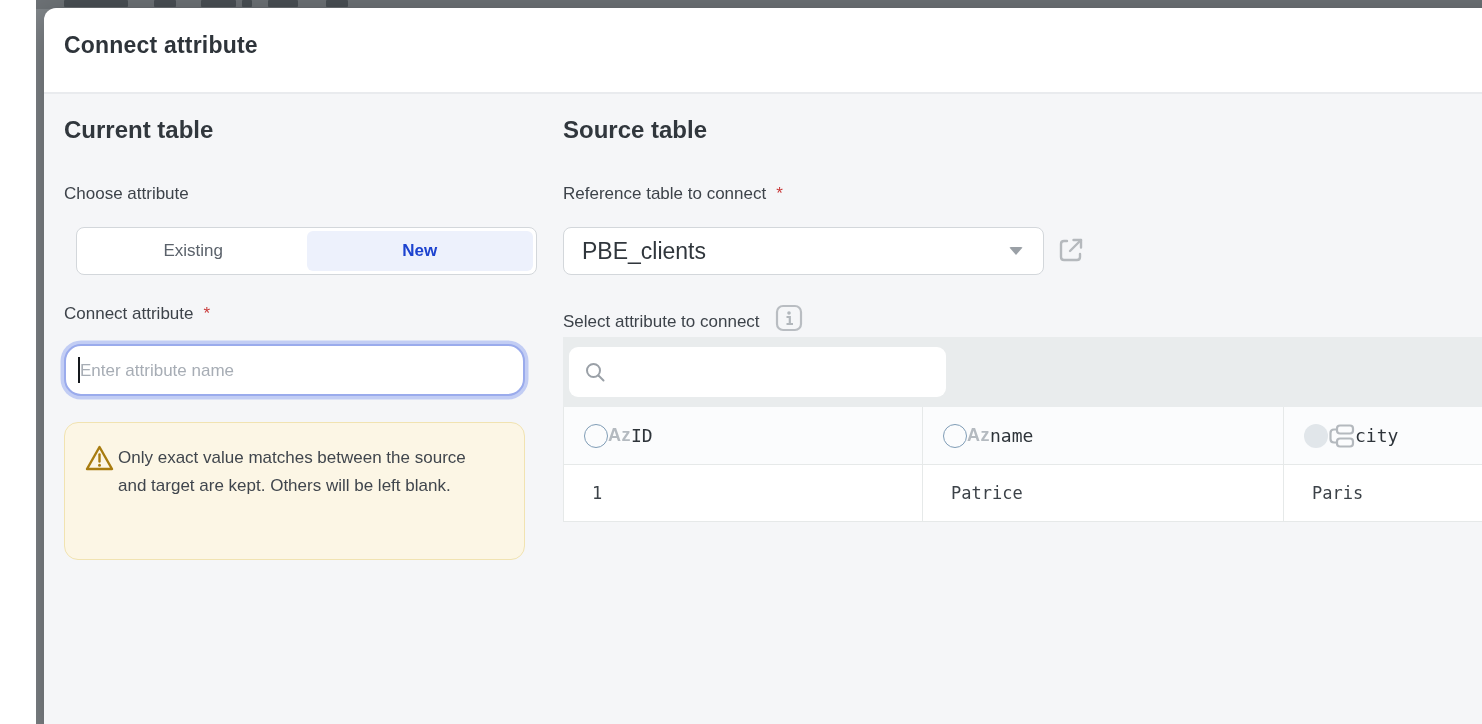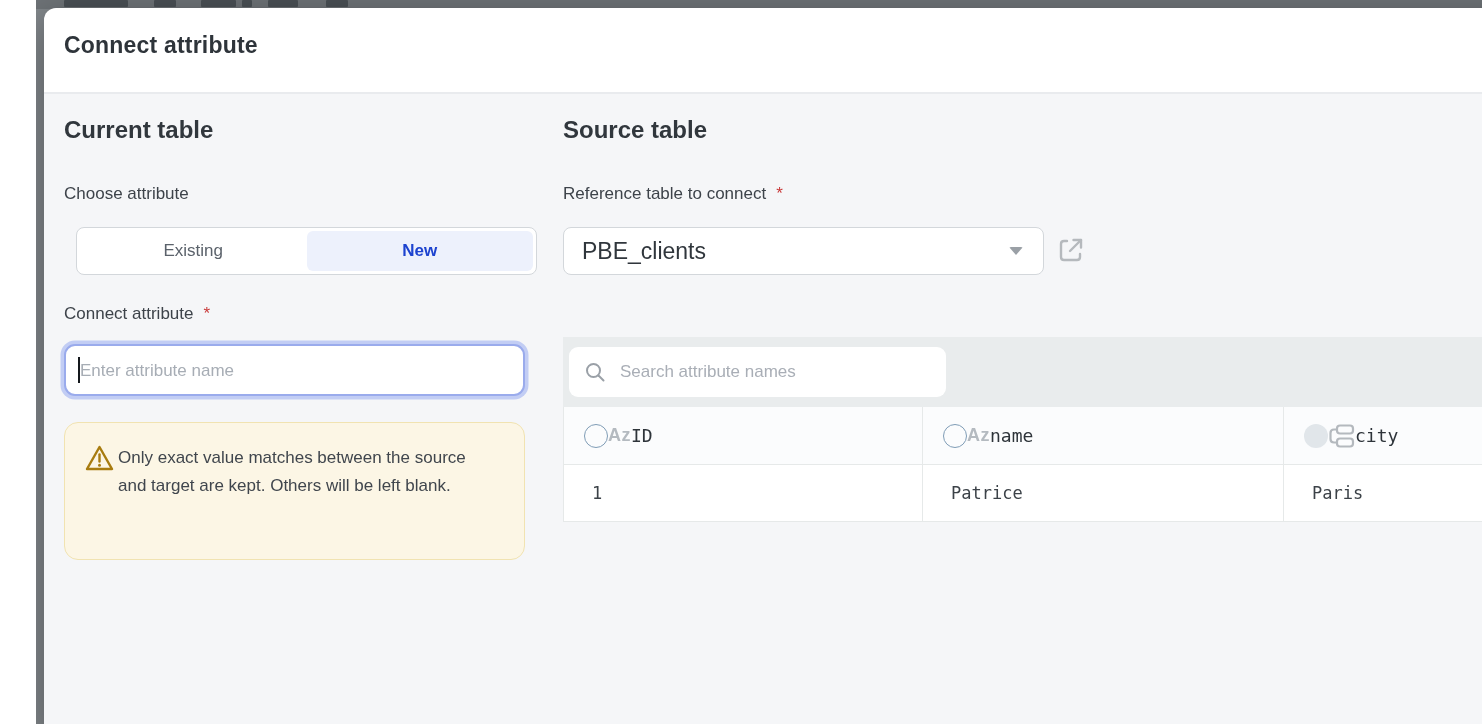--- a/index.html
+++ b/index.html
@@ -37,21 +37,21 @@
   }
   .seg{
     flex:1;border:none;background:transparent;border-radius:6px;
     font-family:"Liberation Sans",sans-serif;font-size:17px;color:#5b626b;cursor:pointer;
   }
   .seg.selected{background:#edf1fc;color:#1d43cf;font-weight:600;}
 
   
   .input-wrap{
     position:absolute;left:20px;top:250px;width:461px;height:52px;box-sizing:border-box;
-    background:#fff;border:2px solid #9aabec;border-radius:11px;
+    background:#fff;border:2px solid #9aabec;border-radius:17px;
     box-shadow:0 0 0 3.5px #c2cdf4;
   }
   .input-wrap input{
     position:absolute;left:12px;right:8px;top:0;height:100%;border:none;outline:none;
     font-family:"Liberation Sans",sans-serif;font-size:17px;color:#30363c;background:transparent;
   }
   .input-wrap input::placeholder{color:#a7adb5;}
   .caret{
     position:absolute;left:12px;top:11px;width:1.5px;height:26px;background:#14181c;z-index:2;
     animation:blink 1.1s step-end infinite;
@@ -176,28 +176,35 @@
       </div>
 
       <button class="ext-btn">
         <svg width="28" height="28" viewBox="0 0 28 28">
           <path d="M10 5 H7 Q4 5 4 8 V21 Q4 24 7 24 H20 Q23 24 23 21 V18" fill="none" stroke="#b5b9bd" stroke-width="2.4" stroke-linecap="round"></path>
           <path d="M13 15 L24 4" fill="none" stroke="#b5b9bd" stroke-width="2.4" stroke-linecap="round"></path>
           <path d="M16.5 4 H24 V11.5" fill="none" stroke="#b5b9bd" stroke-width="2.4" stroke-linecap="round" stroke-linejoin="round"></path>
         </svg>
       </button>
 
+      <div class="label" style="left:519px;top:210px">
+        <span>Select attribute to connect</span>
+        <svg width="28" height="28" viewBox="0 0 28 28" style="margin-left:5px">
+          <rect x="2" y="2" width="24" height="24" rx="6" fill="none" stroke="#b9bdc2" stroke-width="2.2"></rect>
+          <circle cx="14" cy="9" r="1.8" fill="#b2b7bc"></circle>
+          <path d="M11.5 13 H14.8 V20 M11.5 20 H18" fill="none" stroke="#b2b7bc" stroke-width="2.2"></path>
+        </svg>
+      </div>
 
       <div class="panel">
         <div class="search-wrap">
           <svg width="22" height="22" viewBox="0 0 22 22">
             <circle cx="9.5" cy="9.5" r="6.5" fill="none" stroke="#9aa0a7" stroke-width="2"></circle>
             <line x1="14.5" y1="14.5" x2="19.5" y2="19.5" stroke="#9aa0a7" stroke-width="2" stroke-linecap="round"></line>
           </svg>
-          <input type="text" placeholder="Search attribute names" style="">
         </div>
       </div>
 
       <div class="attr-table">
         <div class="thead">
           <div class="th">
             <span class="radio"></span>
             <span class="az">Az</span>
             <span class="cname">ID</span>
           </div>

